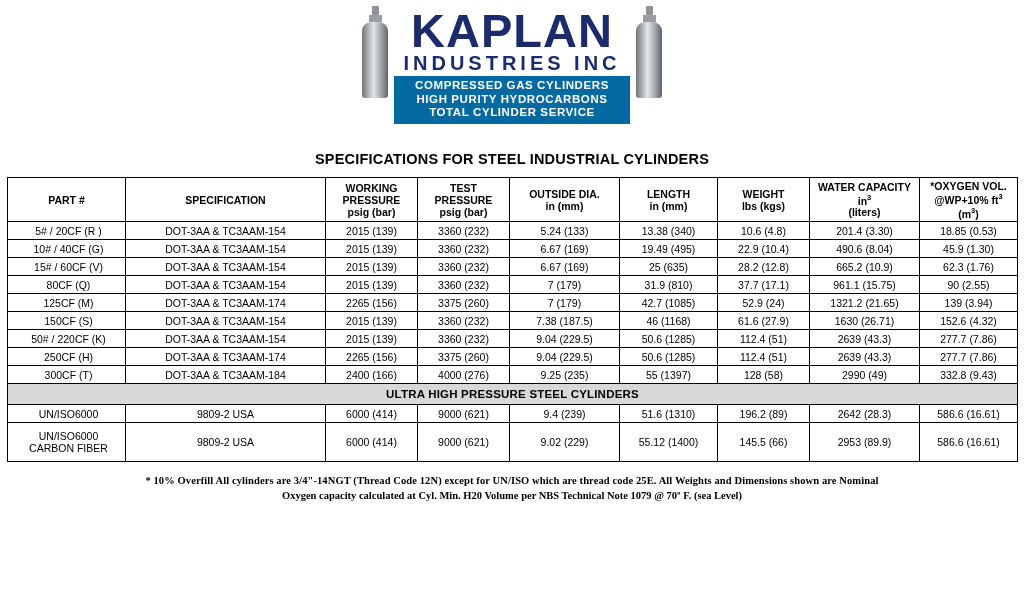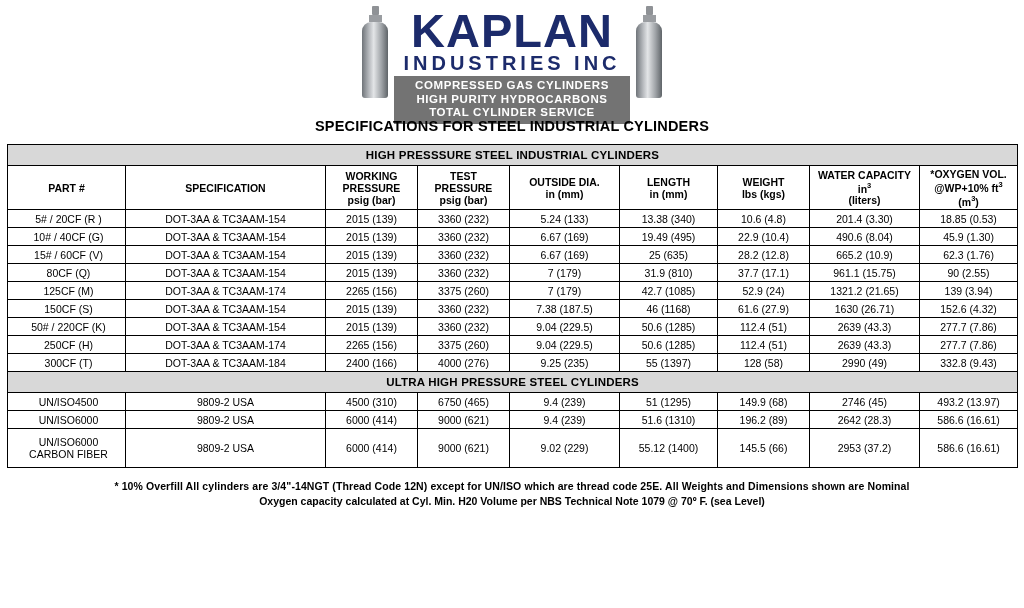--- a/index.html
+++ b/index.html
@@ -58,39 +58,40 @@
   }
   .industries{
     font-weight:bold;
     font-size:20px;
     letter-spacing:4px;
     line-height:22px;
     color:#1c2b6b;
     margin-top:-2px;
   }
   .bluebar{
-    background:#737373;
+    background:#0369a1;
     color:#fff;
     font-weight:bold;
     font-size:11.5px;
     letter-spacing:.6px;
     line-height:13.5px;
     text-align:center;
     padding:3px 12px 4px 12px;
     margin-top:2px;
     width:236px;
     box-sizing:border-box;
   }
   
   .doc-title{
     font-weight:bold;
     font-size:14.5px;
     letter-spacing:.2px;
     text-align:left;
     padding:6px 0 10px 0;
+    margin-top:33px;
   }
   
   .tbl-wrap{width:1010px;}
   table{
     border-collapse:collapse;
     width:100%;
     table-layout:fixed;
   }
   td,th{
     border:1px solid #000;
@@ -127,20 +128,21 @@
   .tall td{height:34px;}
   sup{font-size:7.5px;vertical-align:super;}
   
   .footnote{
     width:1010px;
     text-align:center;
     font-size:10.5px;
     font-weight:bold;
     line-height:15px;
     padding-top:11px;
+    font-family:Liberation Serif, serif;
   }
   .footnote .l1{letter-spacing:.1px;}
 </style>
 </head>
 <body>
 
 <div class="page">
 
   <div class="logo-block">
     <div class="logo">
@@ -175,23 +177,20 @@
           <col class="col-spec">
           <col class="col-wp">
           <col class="col-tp">
         <col class="col-od">
           <col class="col-len">
           <col class="col-wt">
           <col class="col-wc">
           <col class="col-ox">
       </colgroup>
       <tbody>
-        <tr class="sect-head">
-          <td colspan="9">HIGH PRESSSURE STEEL INDUSTRIAL CYLINDERS</td>
-        </tr>
         <tr>
           <th>PART #</th>
           <th>SPECIFICATION</th>
           <th>
             <div>WORKING PRESSURE</div>
             <div>psig (bar)</div>
           </th>
           <th>
             <div>TEST PRESSURE</div>
             <div>psig (bar)</div>
@@ -319,50 +318,39 @@
             <td>332.8 (9.43)</td>
           </tr>
         </tbody>
       <tbody>
         <tr class="sect-head">
           <td colspan="9">ULTRA HIGH PRESSURE STEEL CYLINDERS</td>
         </tr>
       </tbody>
       <tbody id="rows-ultra">
           <tr>
-            <td class="part">UN/ISO4500</td>
-            <td>9809-2 USA</td>
-            <td>4500 (310)</td>
-            <td>6750 (465)</td>
-            <td>9.4 (239)</td>
-            <td>51 (1295)</td>
-            <td>149.9 (68)</td>
-            <td>2746 (45)</td>
-            <td>493.2 (13.97)</td>
-          </tr>
-          <tr>
             <td class="part">UN/ISO6000</td>
             <td>9809-2 USA</td>
             <td>6000 (414)</td>
             <td>9000 (621)</td>
             <td>9.4 (239)</td>
             <td>51.6 (1310)</td>
             <td>196.2 (89)</td>
             <td>2642 (28.3)</td>
             <td>586.6 (16.61)</td>
           </tr>
           <tr class="tall">
             <td class="part part-two">UN/ISO6000<br>CARBON FIBER</td>
             <td>9809-2 USA</td>
             <td>6000 (414)</td>
             <td>9000 (621)</td>
             <td>9.02 (229)</td>
             <td>55.12 (1400)</td>
             <td>145.5 (66)</td>
-            <td>2953 (37.2)</td>
+            <td>2953 (89.9)</td>
             <td>586.6 (16.61)</td>
           </tr>
         </tbody>
     </table>
   </div>
 
   <div class="footnote">
     <div class="l1">* 10% Overfill   All cylinders are 3/4"-14NGT (Thread Code 12N) except for UN/ISO which are thread code 25E. All Weights and Dimensions shown are Nominal</div>
     <div>Oxygen capacity calculated at Cyl. Min. H20 Volume per NBS Technical Note 1079 @ 70º F. (sea Level)</div>
   </div>

